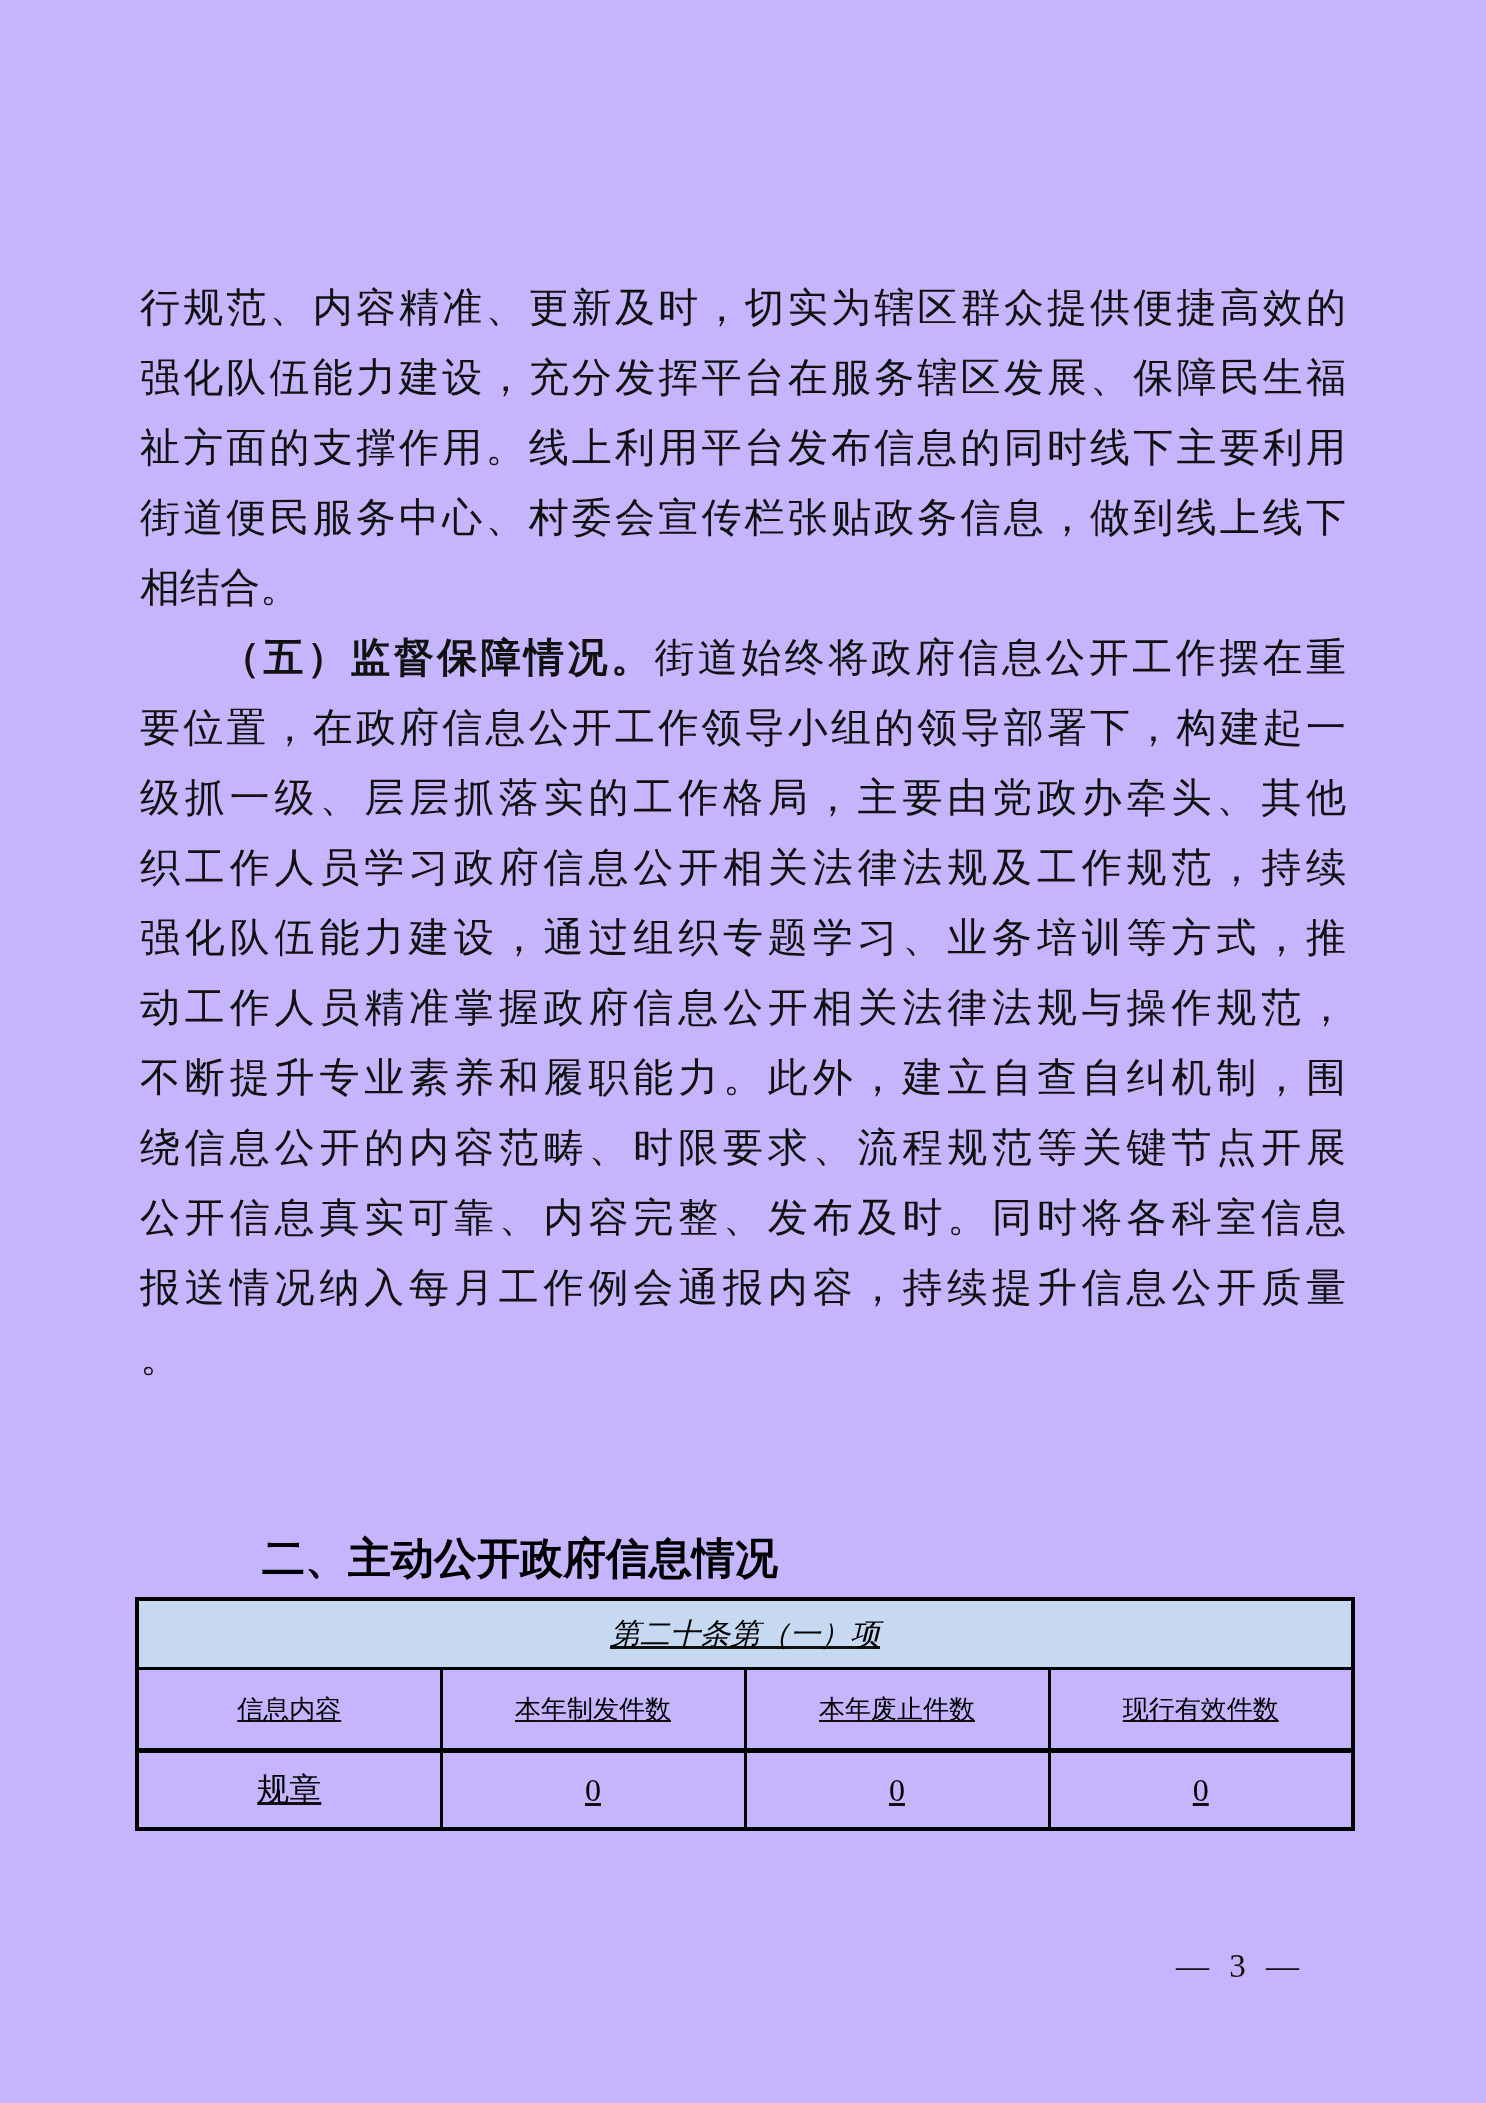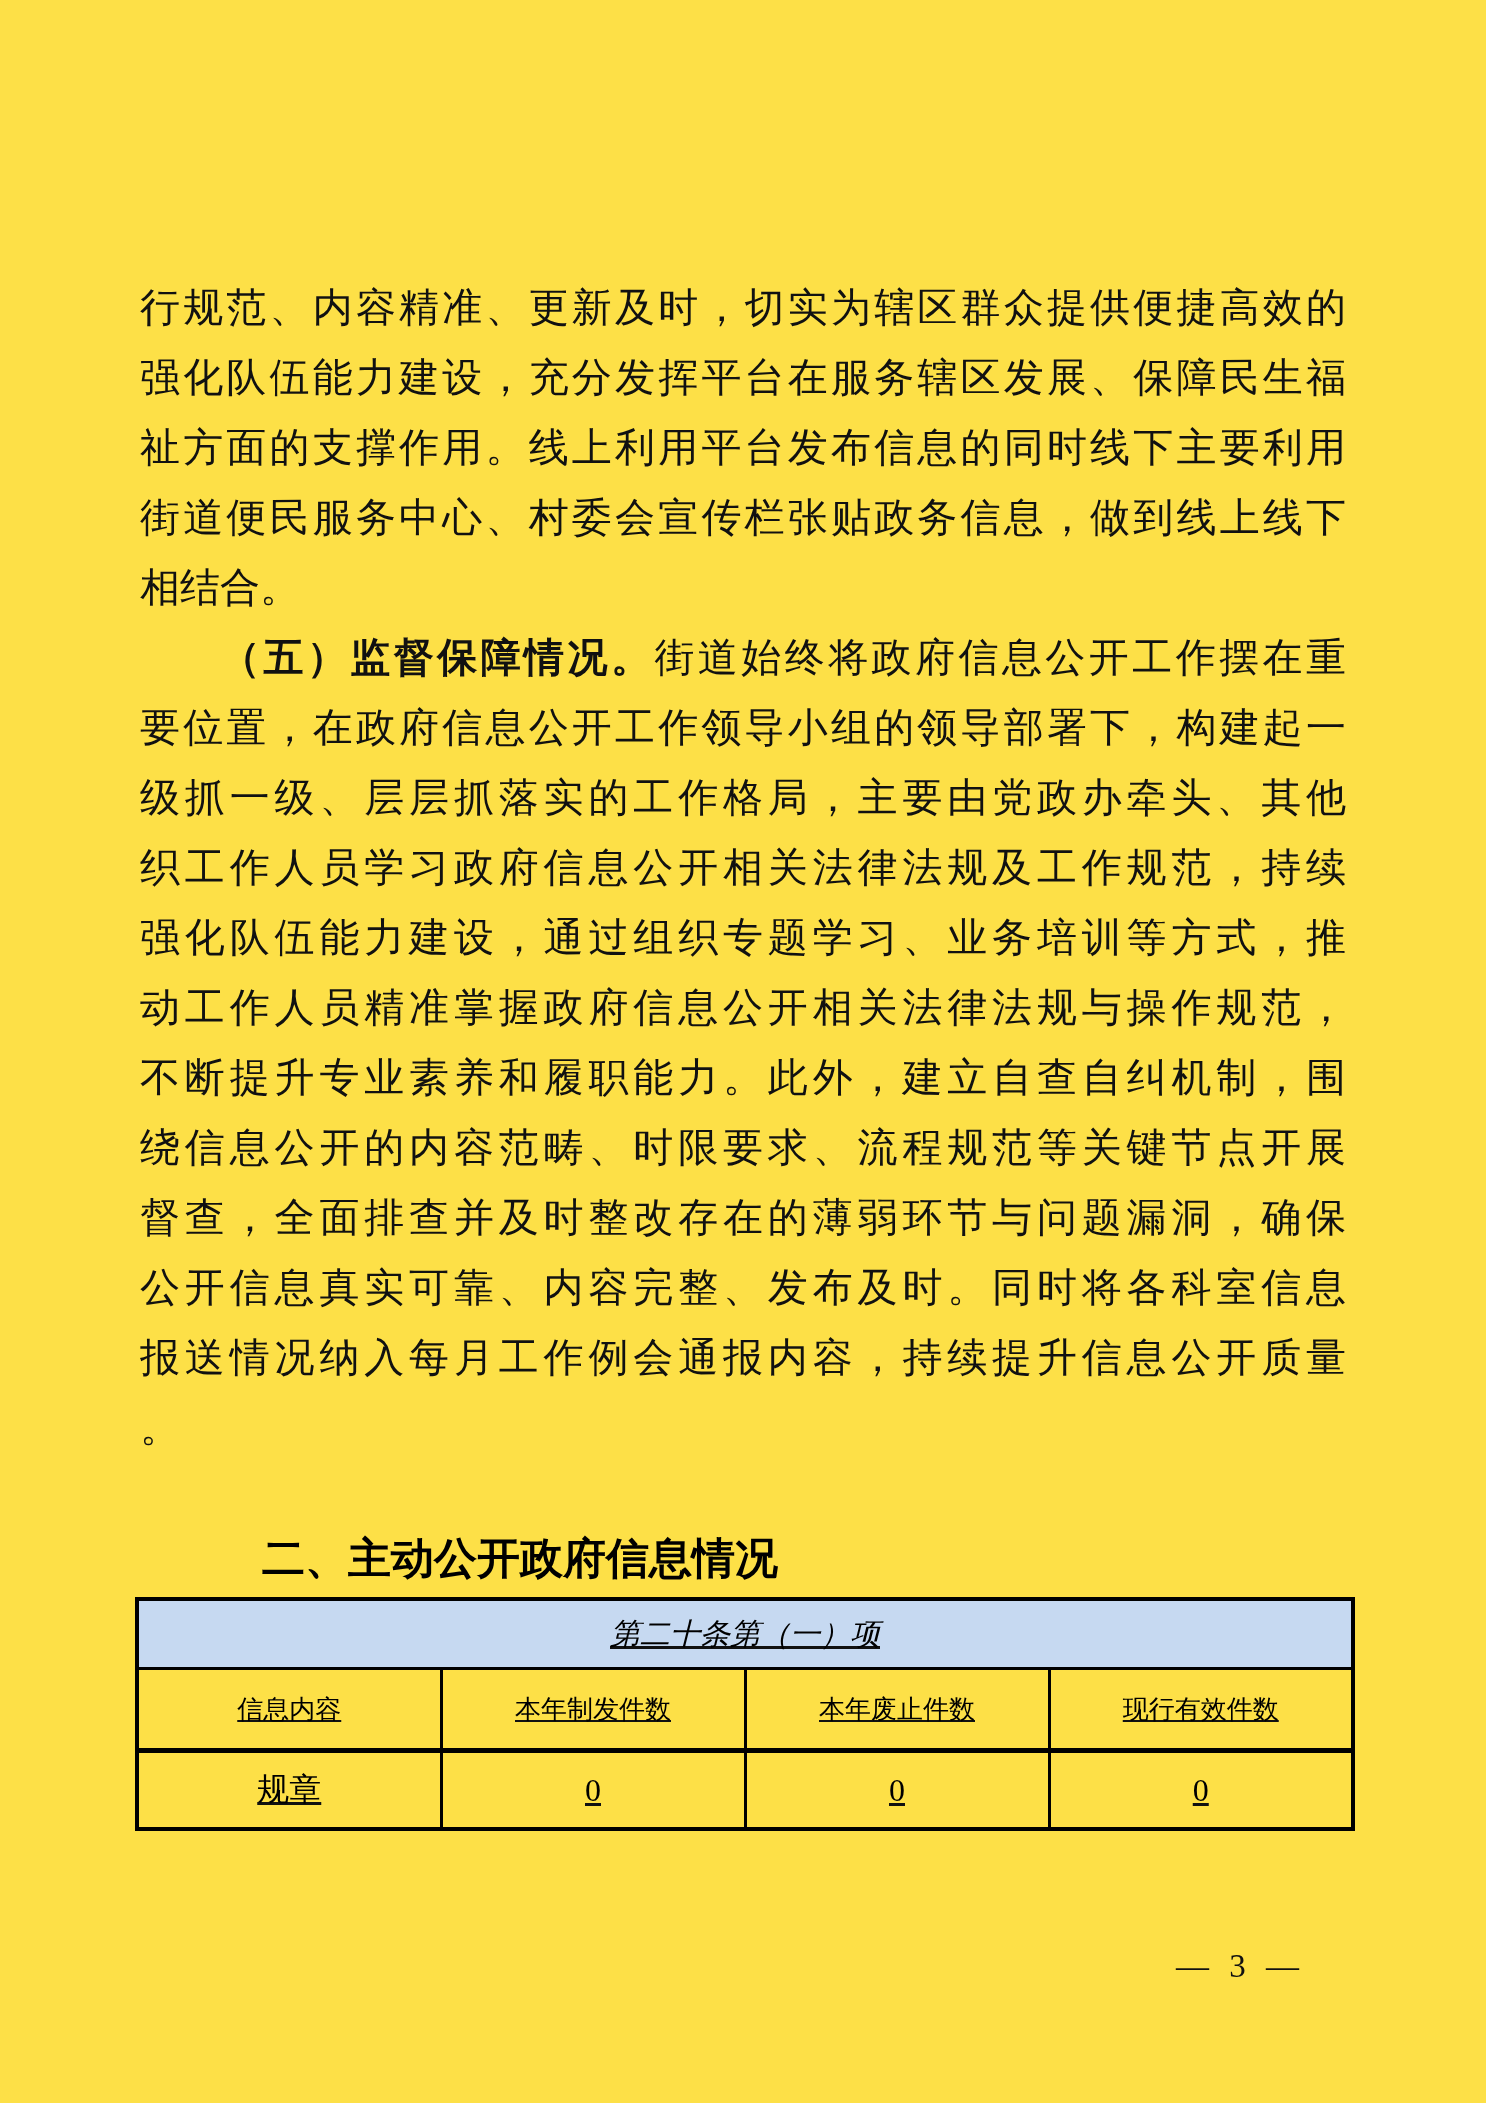--- a/index.html
+++ b/index.html
@@ -1,20 +1,20 @@
 <!DOCTYPE html>
 <html><head>
 <meta charset="utf-8">
 <style>
   html, body { margin: 0; padding: 0; background: #ffffff; }
   .page {
     position: relative;
     width: 1486px;
     height: 2103px;
-    background: #fde047;
+    background: #c4b5fd;
     overflow: hidden;
     color: #111111;
   }
   .body-text {
     position: absolute;
     left: 140px;
     top: 273px;
     width: 1206px;
   }
   .line {
@@ -104,21 +104,20 @@
       </div>
       <div>
         <div class="line indent"><span class="bold">（五）监督保障情况。</span><span>街道始终将政府信息公开工作摆在重</span></div>
         <div class="line"><span>要位置，在政府信息公开工作领导小组的领导部署下，构建起一</span></div>
         <div class="line"><span>级抓一级、层层抓落实的工作格局，主要由党政办牵头、其他</span></div>
         <div class="line"><span>织工作人员学习政府信息公开相关法律法规及工作规范，持续</span></div>
         <div class="line"><span>强化队伍能力建设，通过组织专题学习、业务培训等方式，推</span></div>
         <div class="line"><span>动工作人员精准掌握政府信息公开相关法律法规与操作规范，</span></div>
         <div class="line"><span>不断提升专业素养和履职能力。此外，建立自查自纠机制，围</span></div>
         <div class="line"><span>绕信息公开的内容范畴、时限要求、流程规范等关键节点开展</span></div>
-        <div class="line"><span>督查，全面排查并及时整改存在的薄弱环节与问题漏洞，确保</span></div>
         <div class="line"><span>公开信息真实可靠、内容完整、发布及时。同时将各科室信息</span></div>
         <div class="line"><span>报送情况纳入每月工作例会通报内容，持续提升信息公开质量</span></div>
         <div class="line end"><span>。</span></div>
       </div>
     </div>
 
   <div class="section-heading">二、主动公开政府信息情况</div>
 
   <div class="table-wrap">
     <table class="info-table">

